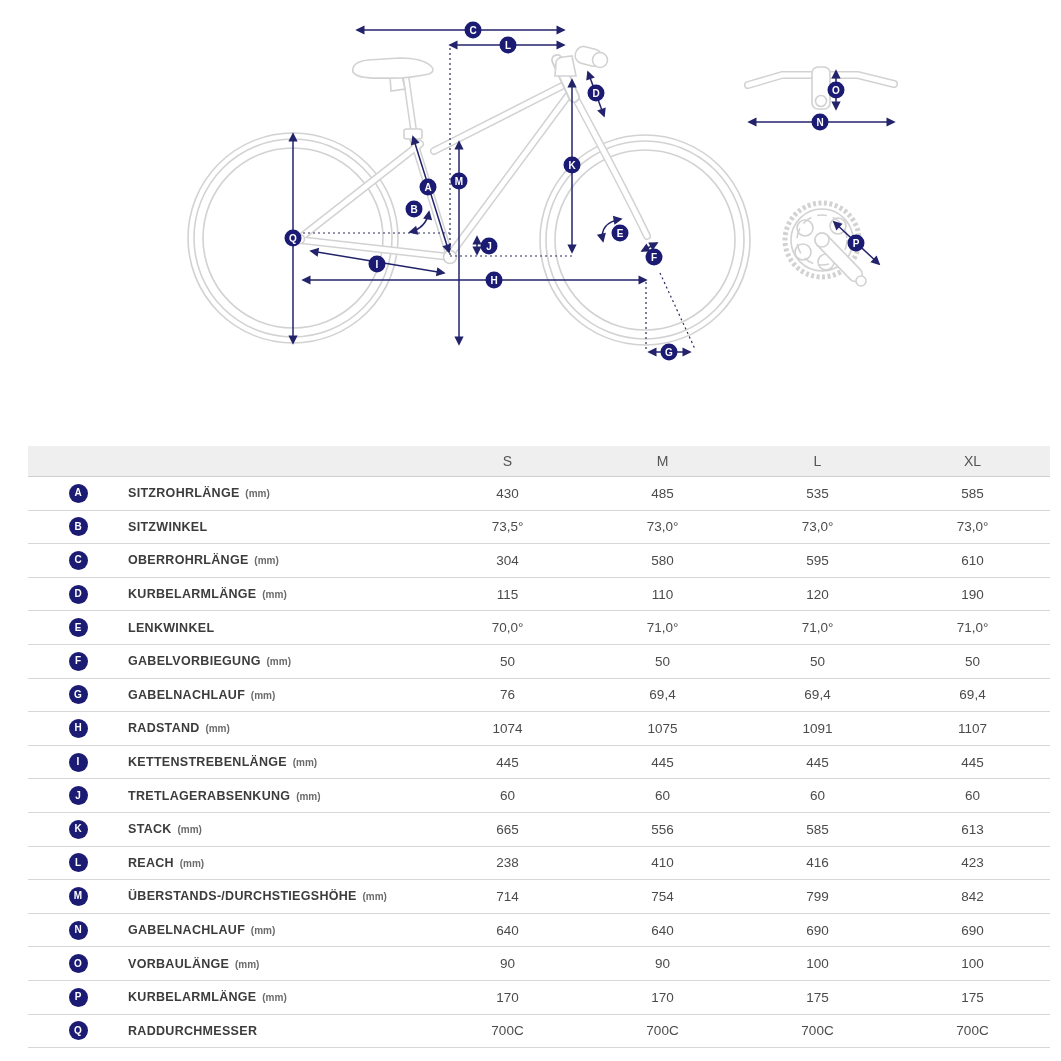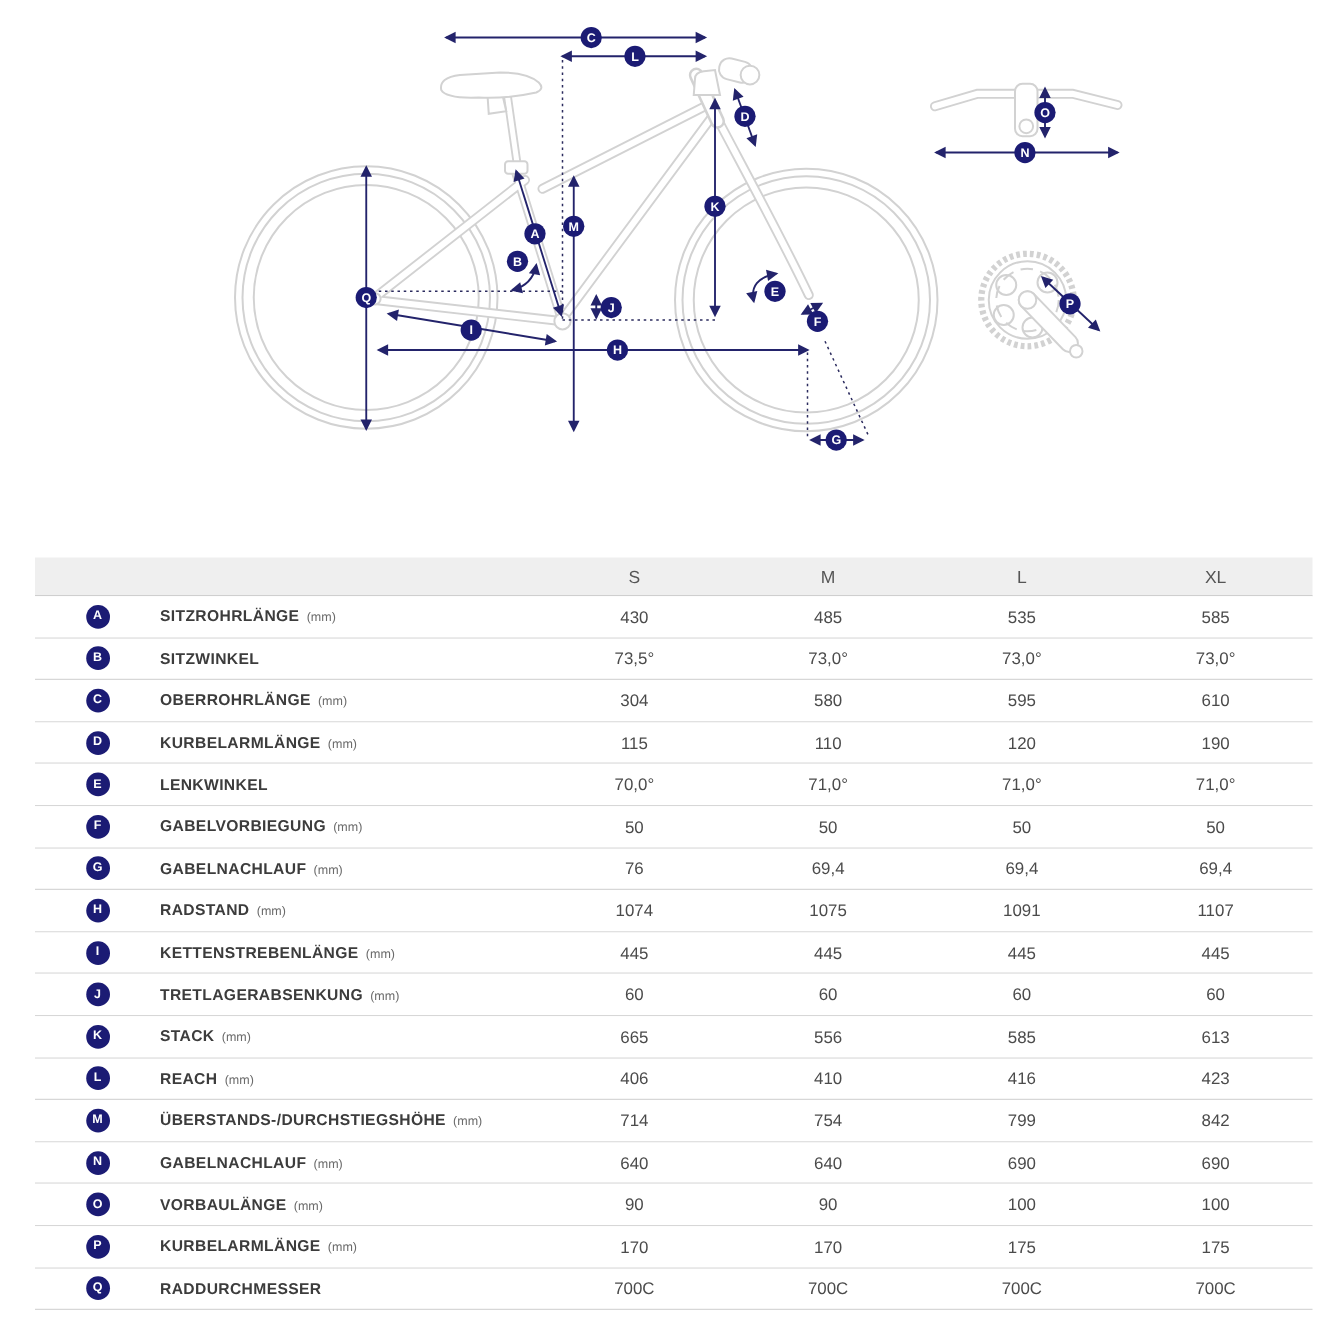--- a/index.html
+++ b/index.html
@@ -21,21 +21,21 @@
     display:flex;align-items:center;height:32.6px;
     border-bottom:1px solid #d7d7d7;background:#fff;
   }
   .cell-badge{width:100px;display:flex;justify-content:center;align-items:center;}
   .tbadge{
     width:19px;height:19px;border-radius:50%;background:#1b1b74;color:#fff;
     display:flex;align-items:center;justify-content:center;
     font-size:10px;font-weight:bold;line-height:1;
   }
   .cell-label{width:302px;font-size:12.5px;font-weight:bold;color:#3c3c3c;letter-spacing:.3px;white-space:nowrap;}
-  .cell-label .unit{font-size:10px;font-weight:normal;color:#6b6b6b;letter-spacing:0;margin-left:3px;margin-top:28px;}
+  .cell-label .unit{font-size:10px;font-weight:bold;color:#6b6b6b;letter-spacing:0;margin-left:3px;margin-top:28px;}
   .cell-val{width:155px;text-align:center;font-size:13.5px;color:#4b4b4b;}
 </style>
 </head>
 <body>
 
 <div id="canvas">
 
   <svg id="bike-diagram" width="1061" height="440" viewBox="0 0 1061 440">
     <defs>
       <marker id="ah" viewBox="0 0 8 8" refX="6.2" refY="4" markerWidth="7" markerHeight="7" orient="auto-start-reverse">
@@ -354,21 +354,21 @@
       <div class="cell-val">613</div>
     </div>
 
     <div class="trow">
       <div class="cell-badge">
         <span class="tbadge">L</span>
       </div>
       <div class="cell-label">
         <span class="lbl">REACH</span><span class="unit"> (mm)</span>
       </div>
-      <div class="cell-val">406</div>
+      <div class="cell-val">238</div>
       <div class="cell-val">410</div>
       <div class="cell-val">416</div>
       <div class="cell-val">423</div>
     </div>
 
     <div class="trow">
       <div class="cell-badge">
         <span class="tbadge">M</span>
       </div>
       <div class="cell-label">

